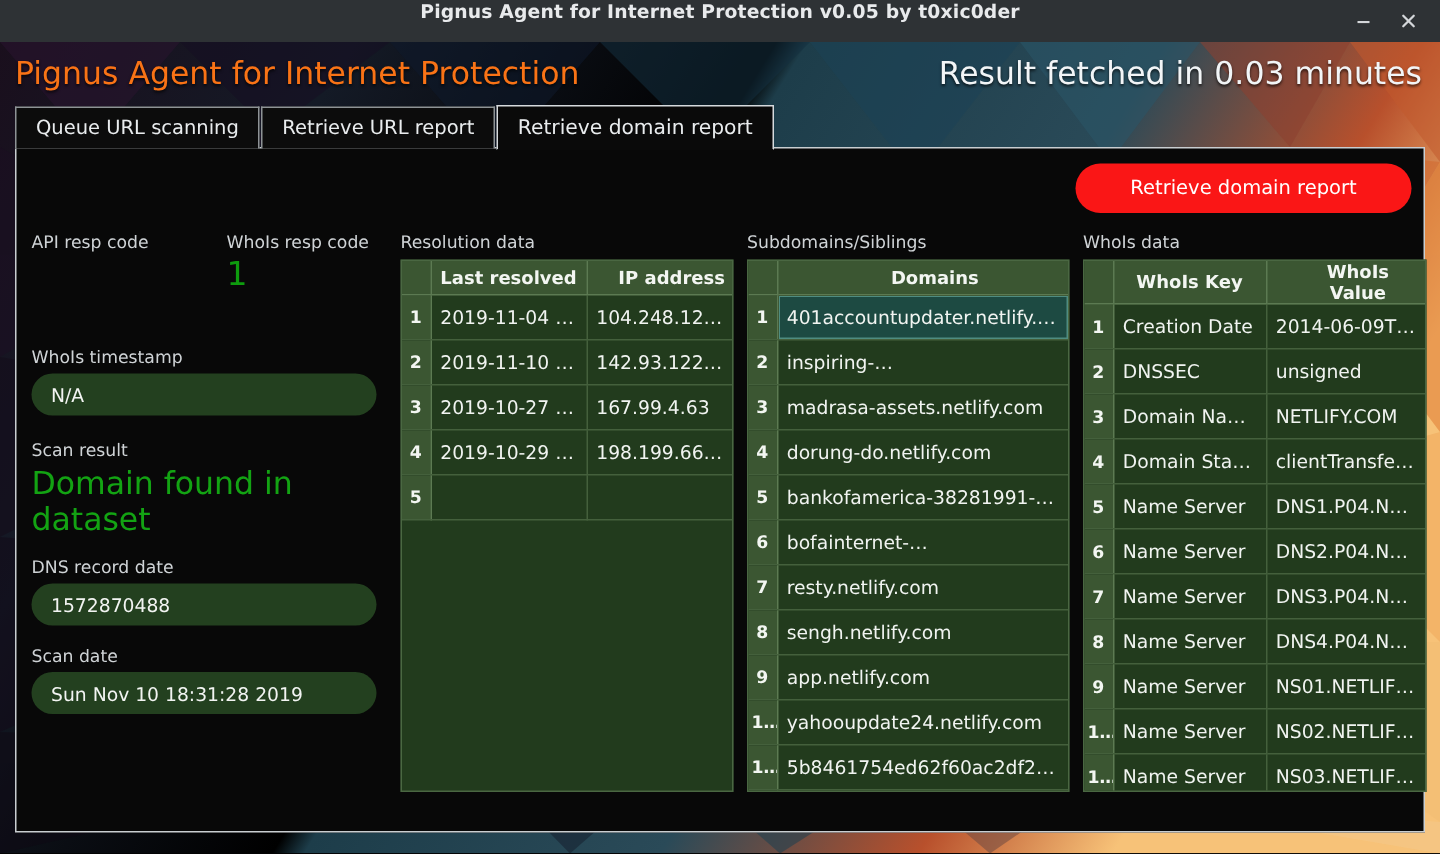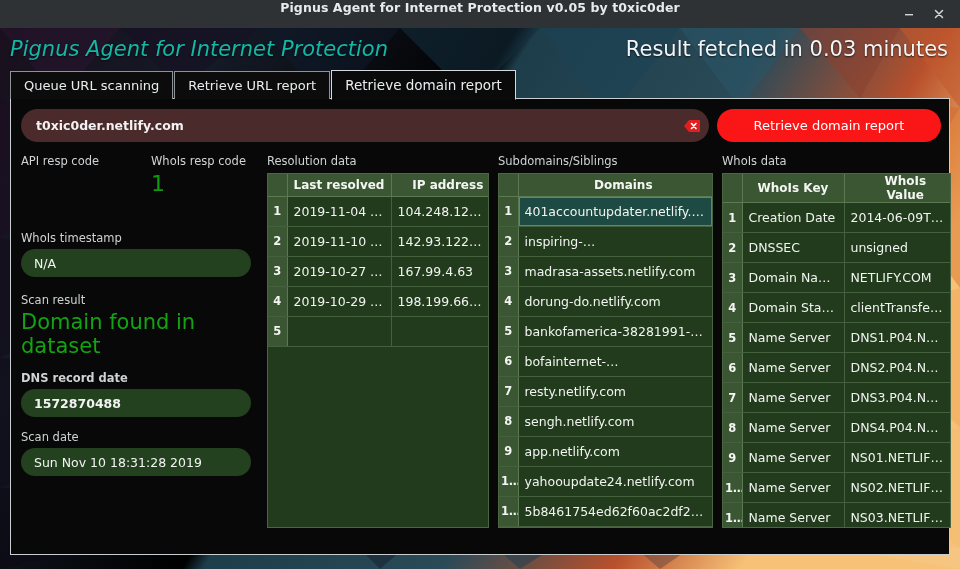--- a/index.html
+++ b/index.html
@@ -65,25 +65,24 @@
     position: absolute;
     left: 0; top: 28px;
     width: 960px; height: 42px;
     display: flex;
     align-items: center;
     justify-content: space-between;
     padding: 0 12px 0 10px;
   }
   #app-title {
     font-size: 21px;
-    color: #14b8a6;
+    color: #f97316;
     font-weight: normal;
     text-shadow: 0 1px 2px rgba(0,0,0,0.7);
     white-space: nowrap;
-    font-style: italic;
   }
   #fetch-status {
     font-size: 21px;
     color: #f2f5f7;
     font-weight: normal;
     text-shadow: 0 1px 2px rgba(0,0,0,0.7);
     white-space: nowrap;
   }
 
   
@@ -213,21 +212,21 @@
     background: #23401f;
     border-radius: 14px;
     display: flex;
     align-items: center;
     padding: 0 13px;
     color: #f2f4f2;
     font-size: 12.5px;
     width: 230px;
   }
   #whois-ts-block { margin-top: 36px; }
-  #dns-date-block { margin-top: 13px; font-weight: bold; }
+  #dns-date-block { margin-top: 13px; }
   #scan-date-block { margin-top: 13px; }
 
   
   .table-col {
     position: absolute;
     top: 55px;
   }
   #col-resolution { left: 256px; width: 222px; }
   #col-subdomains { left: 487px; width: 215px; }
   #col-whois      { left: 711px; width: 229px; }
@@ -382,29 +381,20 @@
 
   <div id="tabstrip">
     <div class="tab">Queue URL scanning</div>
     <div class="tab">Retrieve URL report</div>
     <div class="tab active">Retrieve domain report</div>
   </div>
 
   <div id="content">
 
     <div id="search-row">
-      <div id="search-wrap">
-        <input id="search-input" type="text" value="t0xic0der.netlify.com" style="">
-        <span id="clear-icon">
-          <svg width="18" height="14" viewBox="0 0 18 14">
-            <path d="M6 1 L17 1 L17 13 L6 13 L1 7 Z" fill="#e02020"></path>
-            <path d="M8.5 4.5 L13 9.5 M13 4.5 L8.5 9.5" stroke="#fff" stroke-width="1.6" stroke-linecap="round"></path>
-          </svg>
-        </span>
-      </div>
       <button id="retrieve-btn">Retrieve domain report</button>
     </div>
 
     <div id="col-left">
       <div id="resp-codes">
         <div class="resp-block" id="resp-api">
           <div class="field-label">API resp code</div>
         </div>
         <div class="resp-block">
           <div class="field-label">WhoIs resp code</div>

